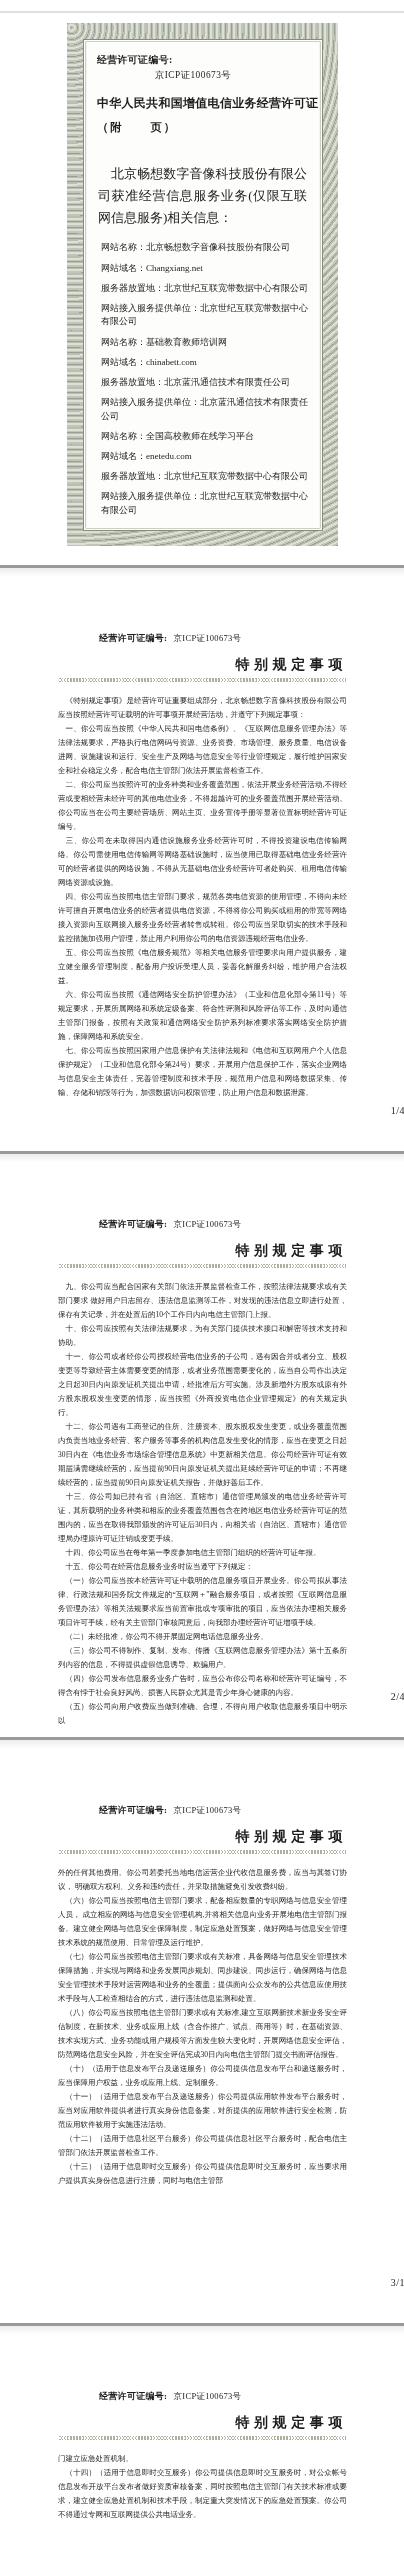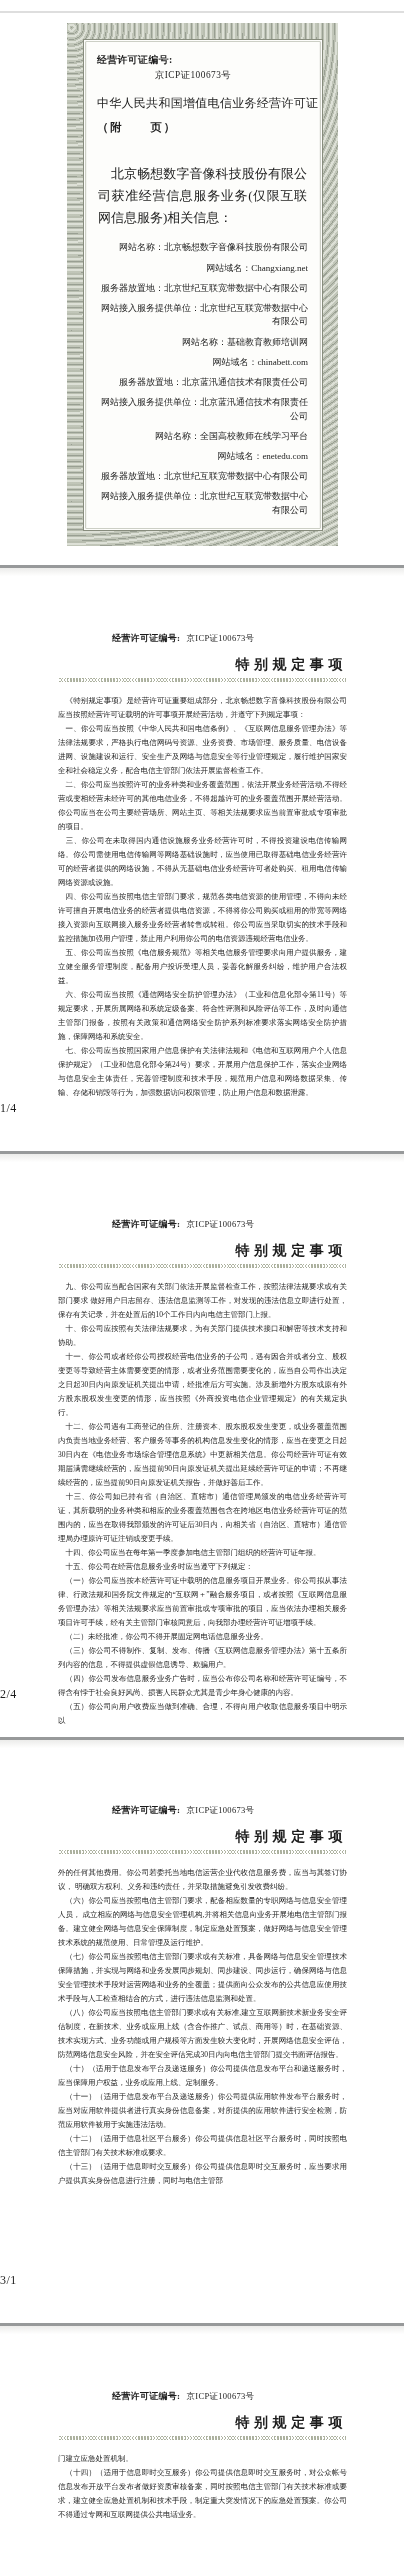--- a/index.html
+++ b/index.html
@@ -23,46 +23,46 @@
         rgba(178,184,168,.45) 4.1px 5.7px);
   }
   .cert-inner{
     background:#fdfdfb;height:100%;box-sizing:border-box;position:relative;
     border:0.5px solid #878c7d;
     box-shadow:inset 0 0 0 1.5px #fdfdfb, inset 0 0 0 2.1px #9aa08f;
     padding:14.4px 13.4px 0 13.4px;
   }
   .cert-licline{font-size:9.8px;font-weight:bold;letter-spacing:0.5px;}
   .cert-licno{font-size:9.3px;margin:2.1px 0 0 58px;letter-spacing:0.5px;}
-  .cert-title{font-size:12px;font-weight:normal;text-align:left;margin:13.4px 0 0;letter-spacing:0.3px;white-space:nowrap;}
+  .cert-title{font-size:12px;font-weight:bold;text-align:left;margin:13.4px 0 0;letter-spacing:0.3px;white-space:nowrap;}
   .cert-sub{font-size:11.3px;font-weight:bold;text-align:left;margin:7.2px 0 0;letter-spacing:2.1px;}
   .cert-intro{font-size:13px;line-height:1.7;margin:28px 1px 8px;text-align:justify;}
   .cert-list{margin:12.4px 0 0 4.1px;}
-  .cert-list p{font-size:9px;line-height:1.5;margin:0 0 6.7px;text-align:right;}
+  .cert-list p{font-size:9px;line-height:1.5;margin:0 0 6.7px;text-align:left;}
 
   
   .sp{
     position:relative;height:567px;margin-top:19px;box-sizing:border-box;
     border-top:3.1px solid #97999a;
     background:linear-gradient(#ececea, #ffffff 8.2px);
     padding:64px 58px 0;
   }
   .sp.last{height:551px;}
-  .sp-head{margin-left:18px;padding-left:36px;}
+  .sp-head{margin-left:5px;padding-left:36px;}
   .lic-label{font-weight:bold;font-size:9px;letter-spacing:0.3px;}
   .lic-no{font-size:8.5px;margin-left:4.1px;letter-spacing:0.3px;}
   .sp-title{font-size:14px;font-weight:bold;text-align:right;letter-spacing:4.6px;text-indent:4.6px;margin:11.3px 0 4.1px;}
   .zigzag{
     height:3.6px;margin:0 1px 12.4px;
     background:
       repeating-linear-gradient(115deg,#b1b6a4 0 0.8px,rgba(255,255,255,0) 0.8px 2.8px),
       repeating-linear-gradient(65deg,#a9ae9c 0 0.8px,rgba(255,255,255,0) 0.8px 2.8px);
   }
   .sp-body p{font-size:7.5px;line-height:14px;margin:0;text-align:justify;}
-  .page-num{position:absolute;bottom:16.5px;left:0;right:0;text-align:left;font-size:12px;letter-spacing:0.5px;}
+  .page-num{position:absolute;bottom:16.5px;left:0;right:0;text-align:right;font-size:10px;letter-spacing:0.5px;}
 </style>
 </head>
 <body>
 
 <div class="scan-edge"></div>
 
 <section class="cert-outer">
   <div class="cert-inner">
     <div class="cert-licline">经营许可证编号:</div>
     <div class="cert-licno">京ICP证100673号</div>
@@ -89,21 +89,21 @@
 <section class="sp">
   <div class="sp-head">
     <span class="lic-label">经营许可证编号:</span>
     <span class="lic-no">京ICP证100673号</span>
   </div>
   <h2 class="sp-title">特别规定事项</h2>
   <div class="zigzag"></div>
   <div class="sp-body">
       <p>　《特别规定事项》是经营许可证重要组成部分，北京畅想数字音像科技股份有限公司应当按照经营许可证载明的许可事项开展经营活动，并遵守下列规定事项：</p>
       <p>　一、你公司应当按照《中华人民共和国电信条例》、《互联网信息服务管理办法》等法律法规要求，严格执行电信网码号资源、业务资费、市场管理、服务质量、电信设备进网、设施建设和运行、安全生产及网络与信息安全等行业管理规定，履行维护国家安全和社会稳定义务，配合电信主管部门依法开展监督检查工作。</p>
-      <p>　二、你公司应当按照许可的业务种类和业务覆盖范围，依法开展业务经营活动,不得经营或变相经营未经许可的其他电信业务，不得超越许可的业务覆盖范围开展经营活动。你公司应当在公司主要经营场所、网站主页、等相关法规要求应当前置审批或专项审批的项目。</p>
+      <p>　二、你公司应当按照许可的业务种类和业务覆盖范围，依法开展业务经营活动,不得经营或变相经营未经许可的其他电信业务，不得超越许可的业务覆盖范围开展经营活动。你公司应当在公司主要经营场所、网站主页、业务宣传手册等显著位置标明经营许可证编号。</p>
       <p>　三、你公司在未取得国内通信设施服务业务经营许可时，不得投资建设电信传输网络。你公司需使用电信传输网等网络基础设施时，应当使用已取得基础电信业务经营许可的经营者提供的网络设施，不得从无基础电信业务经营许可者处购买、租用电信传输网络资源或设施。</p>
       <p>　四、你公司应当按照电信主管部门要求，规范各类电信资源的使用管理，不得向未经许可擅自开展电信业务的经营者提供电信资源，不得将你公司购买或租用的带宽等网络接入资源向互联网接入服务业务经营者转售或转租。你公司应当采取切实的技术手段和监控措施加强用户管理，禁止用户利用你公司的电信资源违规经营电信业务。</p>
       <p>　五、你公司应当按照《电信服务规范》等相关电信服务管理要求向用户提供服务，建立健全服务管理制度，配备用户投诉受理人员，妥善化解服务纠纷，维护用户合法权益。</p>
       <p>　六、你公司应当按照《通信网络安全防护管理办法》（工业和信息化部令第11号）等规定要求，开展所属网络和系统定级备案、符合性评测和风险评估等工作，及时向通信主管部门报备，按照有关政策和通信网络安全防护系列标准要求落实网络安全防护措施，保障网络和系统安全。</p>
       <p>　七、你公司应当按照国家用户信息保护有关法律法规和《电信和互联网用户个人信息保护规定》（工业和信息化部令第24号）要求，开展用户信息保护工作，落实企业网络与信息安全主体责任，完善管理制度和技术手段，规范用户信息和网络数据采集、传输、存储和销毁等行为，加强数据访问权限管理，防止用户信息和数据泄露。</p>
     </div>
   <div class="page-num">1/4</div>
 </section>
 
 <section class="sp">
@@ -137,21 +137,21 @@
   </div>
   <h2 class="sp-title">特别规定事项</h2>
   <div class="zigzag"></div>
   <div class="sp-body">
       <p>外的任何其他费用。你公司若委托当地电信运营企业代收信息服务费，应当与其签订协议， 明确双方权利、义务和违约责任，并采取措施避免引发收费纠纷。</p>
       <p>　（六）你公司应当按照电信主管部门要求，配备相应数量的专职网络与信息安全管理人员， 成立相应的网络与信息安全管理机构,并将相关信息向业务开展地电信主管部门报备。建立健全网络与信息安全保障制度，制定应急处置预案，做好网络与信息安全管理技术系统的规范使用、日常管理及运行维护。</p>
       <p>　（七）你公司应当按照电信主管部门要求或有关标准，具备网络与信息安全管理技术保障措施，并实现与网络和业务发展同步规划、同步建设、同步运行，确保网络与信息安全管理技术手段对运营网络和业务的全覆盖；提供面向公众发布的公共信息应使用技术手段与人工检查相结合的方式，进行违法信息监测和处置。</p>
       <p>　（八）你公司应当按照电信主管部门要求或有关标准,建立互联网新技术新业务安全评估制度，在新技术、业务或应用上线（含合作推广、试点、商用等）时，在基础资源、技术实现方式、业务功能或用户规模等方面发生较大变化时，开展网络信息安全评估，防范网络信息安全风险，并在安全评估完成30日内向电信主管部门提交书面评估报告。</p>
       <p>　（十）（适用于信息发布平台及递送服务）你公司提供信息发布平台和递送服务时，应当保障用户权益，业务或应用上线、定制服务。</p>
       <p>　（十一）（适用于信息发布平台及递送服务）你公司提供应用软件发布平台服务时，应当对应用软件提供者进行真实身份信息备案，对所提供的应用软件进行安全检测，防范应用软件被用于实施违法活动。</p>
-      <p>　（十二）（适用于信息社区平台服务）你公司提供信息社区平台服务时，同时按照电信主管部门有关技术标准或要求。</p>
+      <p>　（十二）（适用于信息社区平台服务）你公司提供信息社区平台服务时，配合电信主管部门依法开展监督检查工作。</p>
       <p>　（十三）（适用于信息即时交互服务）你公司提供信息即时交互服务时，应当要求用户提供真实身份信息进行注册，同时与电信主管部</p>
     </div>
   <div class="page-num">3/1</div>
 </section>
 
 <section class="sp last">
   <div class="sp-head">
     <span class="lic-label">经营许可证编号:</span>
     <span class="lic-no">京ICP证100673号</span>
   </div>

